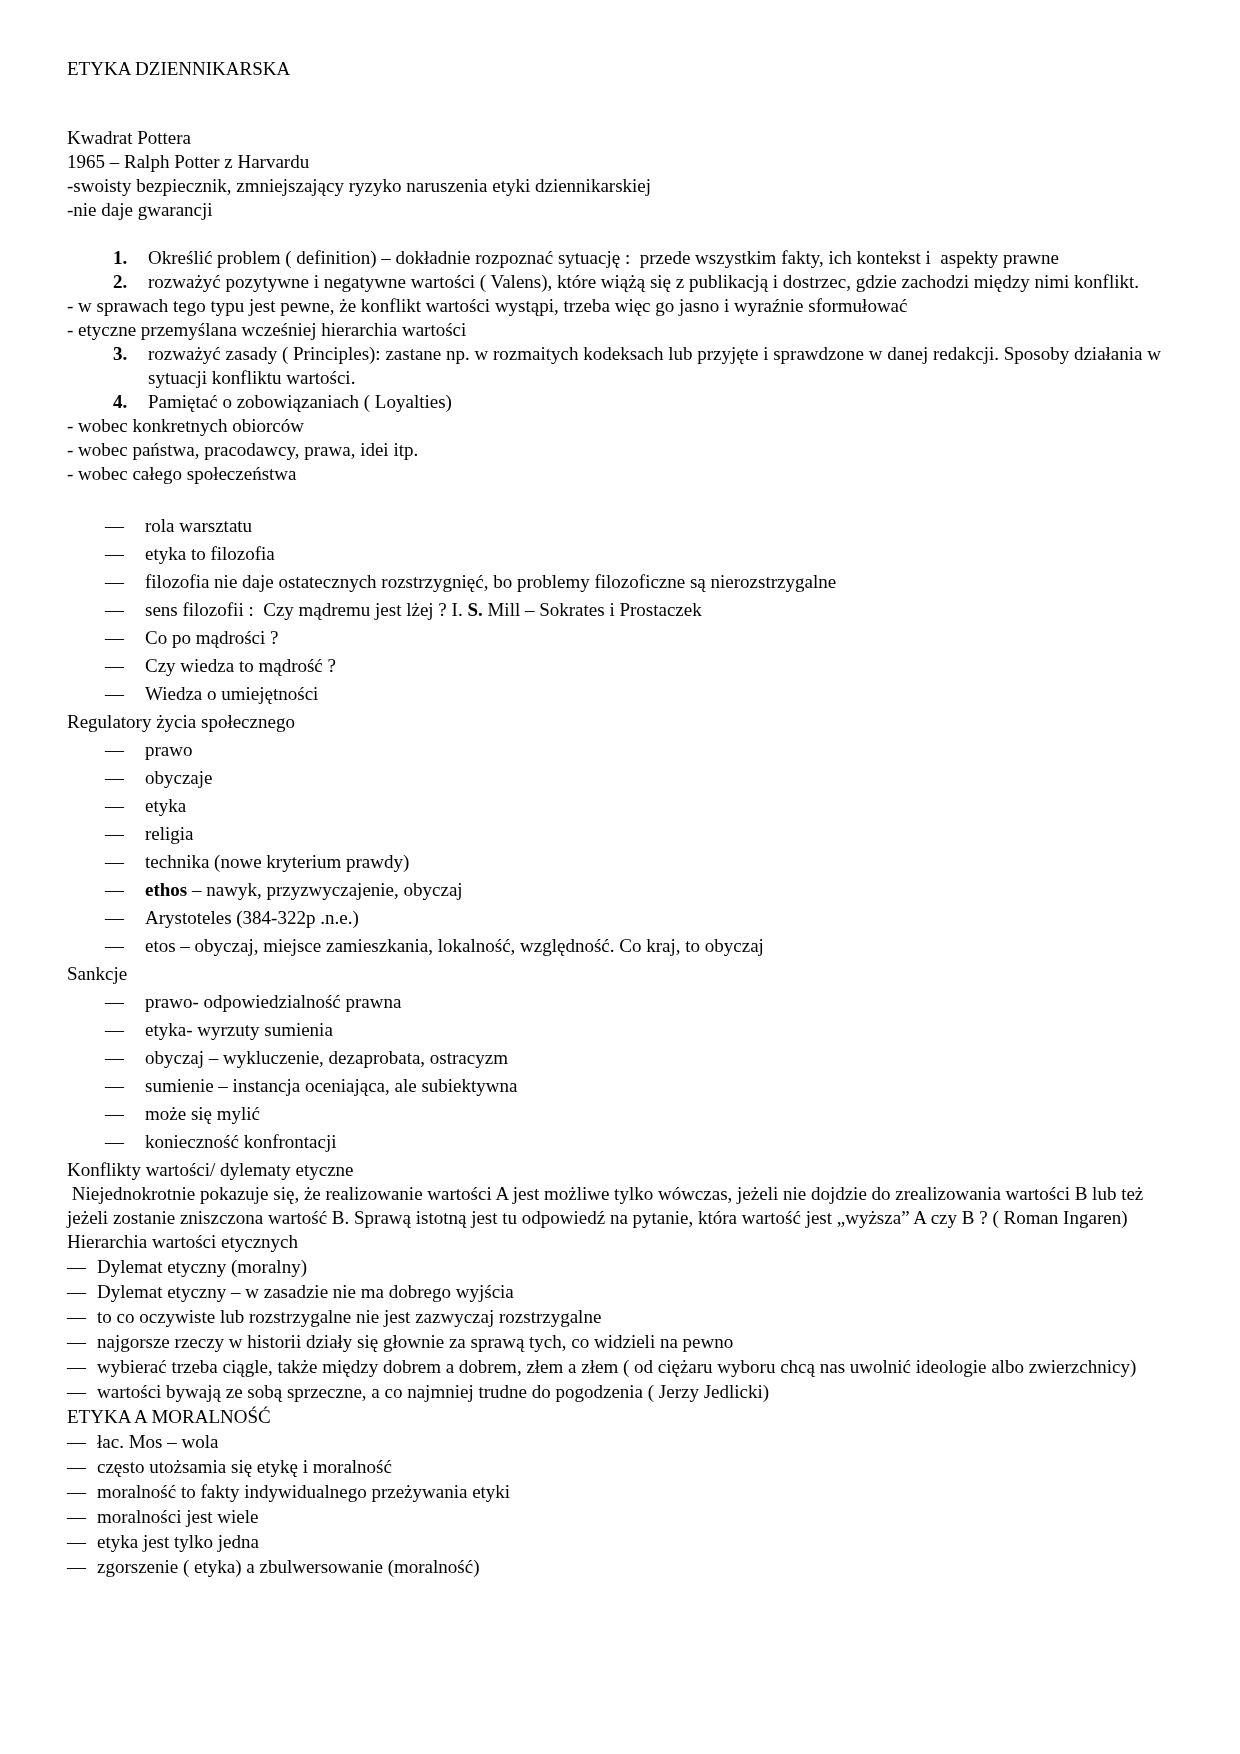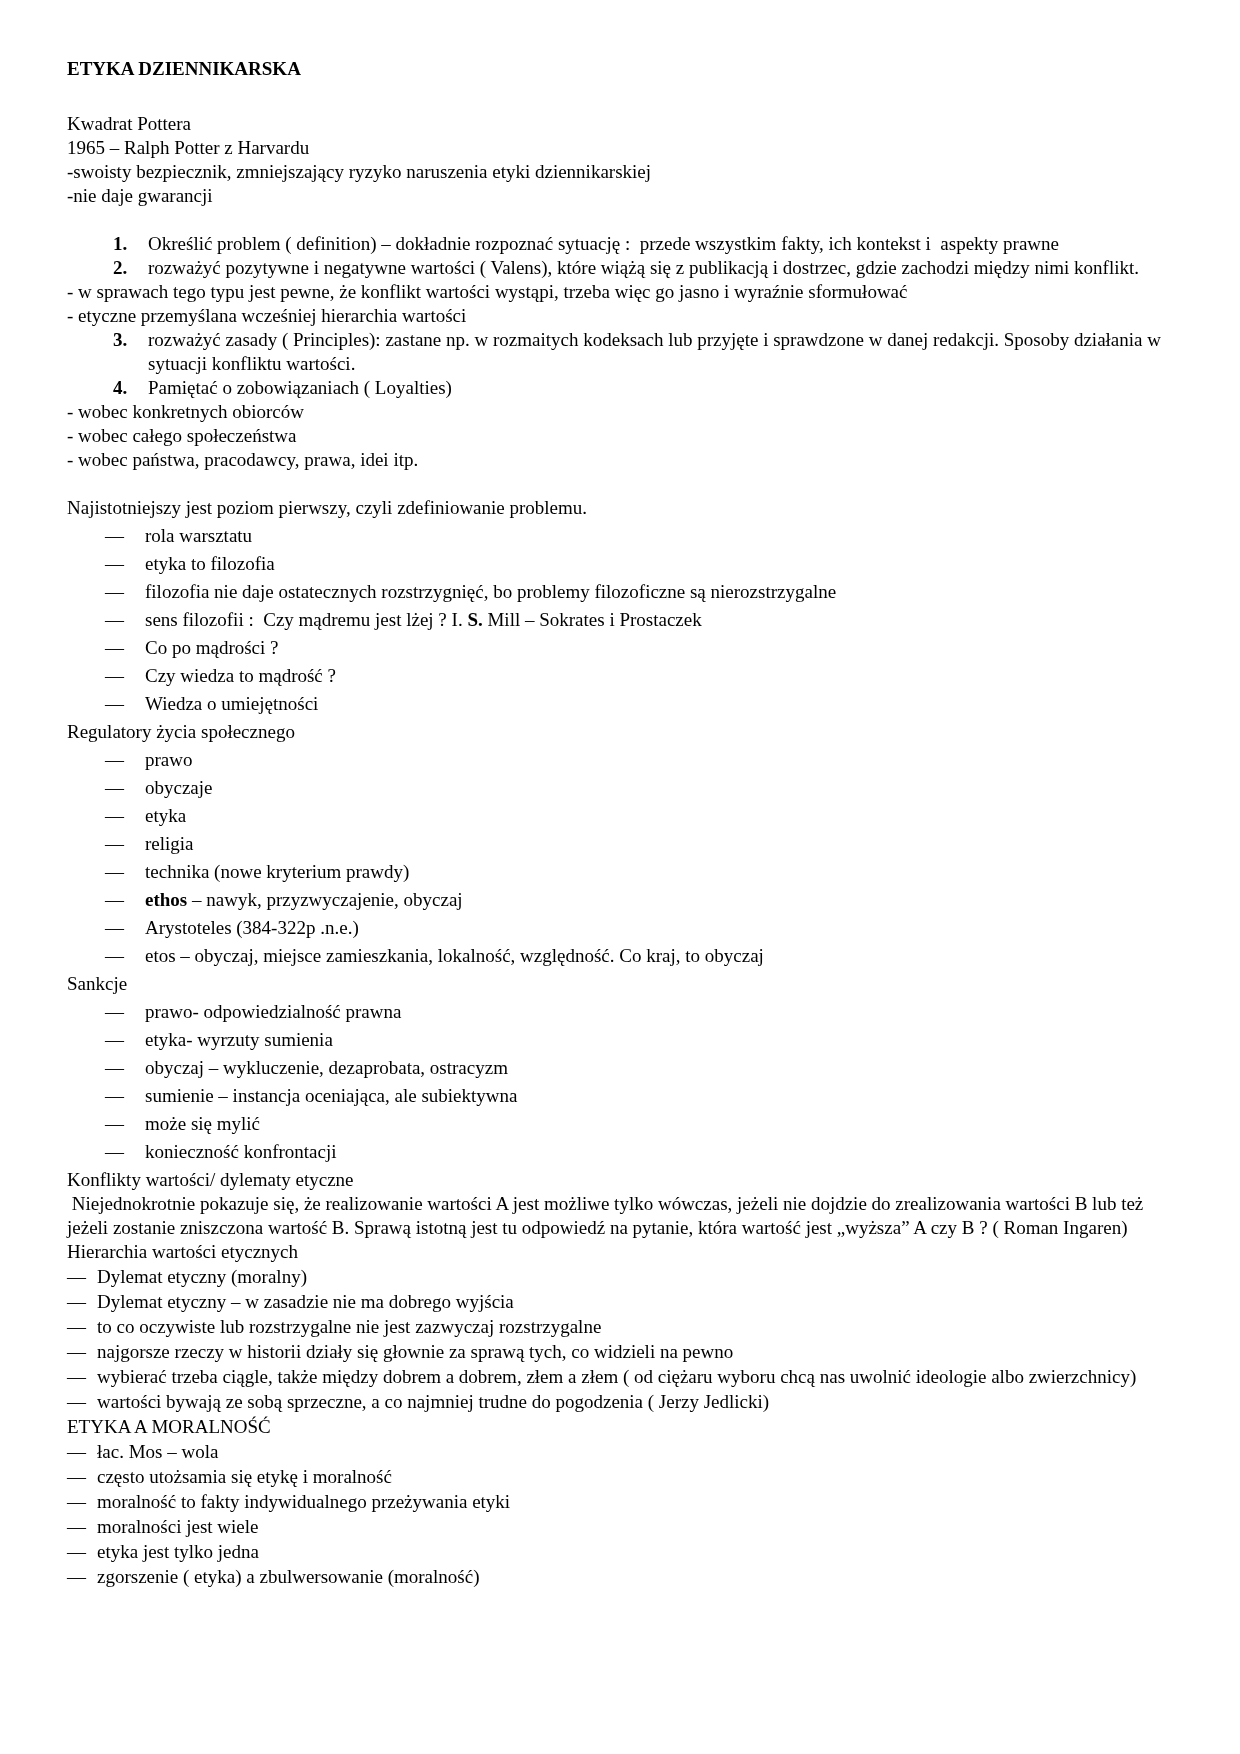--- a/index.html
+++ b/index.html
@@ -10,21 +10,21 @@
     margin: 0 auto;
     box-sizing: border-box;
     background: #ffffff;
     color: #000000;
     font-family: "Liberation Serif", "DejaVu Serif", serif;
     font-size: 19px;
     line-height: 24px;
     padding: 57px 60px 0 67px;
     overflow: hidden;
   }
-  .b-title  { font-weight: bold; margin-bottom: 7px; }
+  .b-title  { font-weight: normal; margin-bottom: 21px; }
   .b-head   { font-weight: normal; }
   .b-gap    { height: 24px; }
   .b-line   { }
   .b-para   { }
   .b-num    { position: relative; padding-left: 81px; }
   .b-num  > .mk { position: absolute; left: 46px; top: 0; font-weight: bold; }
   .b-dash1  { position: relative; padding-left: 78px; margin: 4px 0; }
   .b-dash1 > .mk { position: absolute; left: 38px; top: 0; }
   .b-dash0  { position: relative; padding-left: 30px; margin: 1px 0; }
   .b-dash0 > .mk { position: absolute; left: 0; top: 0; }
@@ -42,24 +42,23 @@
     <div class="b-line"><span class="txt">-swoisty bezpiecznik, zmniejszający ryzyko naruszenia etyki dziennikarskiej</span></div>
     <div class="b-line"><span class="txt">-nie daje gwarancji</span></div>
     <div class="b-gap"></div>
     <div class="b-num"><span class="mk">1.</span><span class="txt">Określić problem ( definition) – dokładnie rozpoznać sytuację :  przede wszystkim fakty, ich kontekst i  aspekty prawne</span></div>
     <div class="b-num"><span class="mk">2.</span><span class="txt">rozważyć pozytywne i negatywne wartości ( Valens), które wiążą się z publikacją i dostrzec, gdzie zachodzi między nimi konflikt.</span></div>
     <div class="b-line"><span class="txt">- w sprawach tego typu jest pewne, że konflikt wartości wystąpi, trzeba więc go jasno i wyraźnie sformułować</span></div>
     <div class="b-line"><span class="txt">- etyczne przemyślana wcześniej hierarchia wartości</span></div>
     <div class="b-num"><span class="mk">3.</span><span class="txt">rozważyć zasady ( Principles): zastane np. w rozmaitych kodeksach lub przyjęte i sprawdzone w danej redakcji. Sposoby działania w sytuacji konfliktu wartości.</span></div>
     <div class="b-num"><span class="mk">4.</span><span class="txt">Pamiętać o zobowiązaniach ( Loyalties)</span></div>
     <div class="b-line"><span class="txt">- wobec konkretnych obiorców</span></div>
+    <div class="b-line"><span class="txt">- wobec państwa, pracodawcy, prawa, idei itp.</span></div>
     <div class="b-line"><span class="txt">- wobec całego społeczeństwa</span></div>
-    <div class="b-line"><span class="txt">- wobec państwa, pracodawcy, prawa, idei itp.</span></div>
     <div class="b-gap"></div>
-    <div class="b-line"><span class="txt">Najistotniejszy jest poziom pierwszy, czyli zdefiniowanie problemu.</span></div>
     <div class="b-dash1"><span class="mk">—</span><span class="txt">rola warsztatu</span></div>
     <div class="b-dash1"><span class="mk">—</span><span class="txt">etyka to filozofia</span></div>
     <div class="b-dash1"><span class="mk">—</span><span class="txt">filozofia nie daje ostatecznych rozstrzygnięć, bo problemy filozoficzne są nierozstrzygalne</span></div>
     <div class="b-dash1"><span class="mk">—</span><span class="txt"><span>sens filozofii :  Czy mądremu jest lżej ? I. </span><span class="bold">S.</span><span> Mill – Sokrates i Prostaczek</span></span></div>
     <div class="b-dash1"><span class="mk">—</span><span class="txt">Co po mądrości ?</span></div>
     <div class="b-dash1"><span class="mk">—</span><span class="txt">Czy wiedza to mądrość ?</span></div>
     <div class="b-dash1"><span class="mk">—</span><span class="txt">Wiedza o umiejętności</span></div>
     <div class="b-head"><span class="txt">Regulatory życia społecznego</span></div>
     <div class="b-dash1"><span class="mk">—</span><span class="txt">prawo</span></div>
     <div class="b-dash1"><span class="mk">—</span><span class="txt">obyczaje</span></div>

